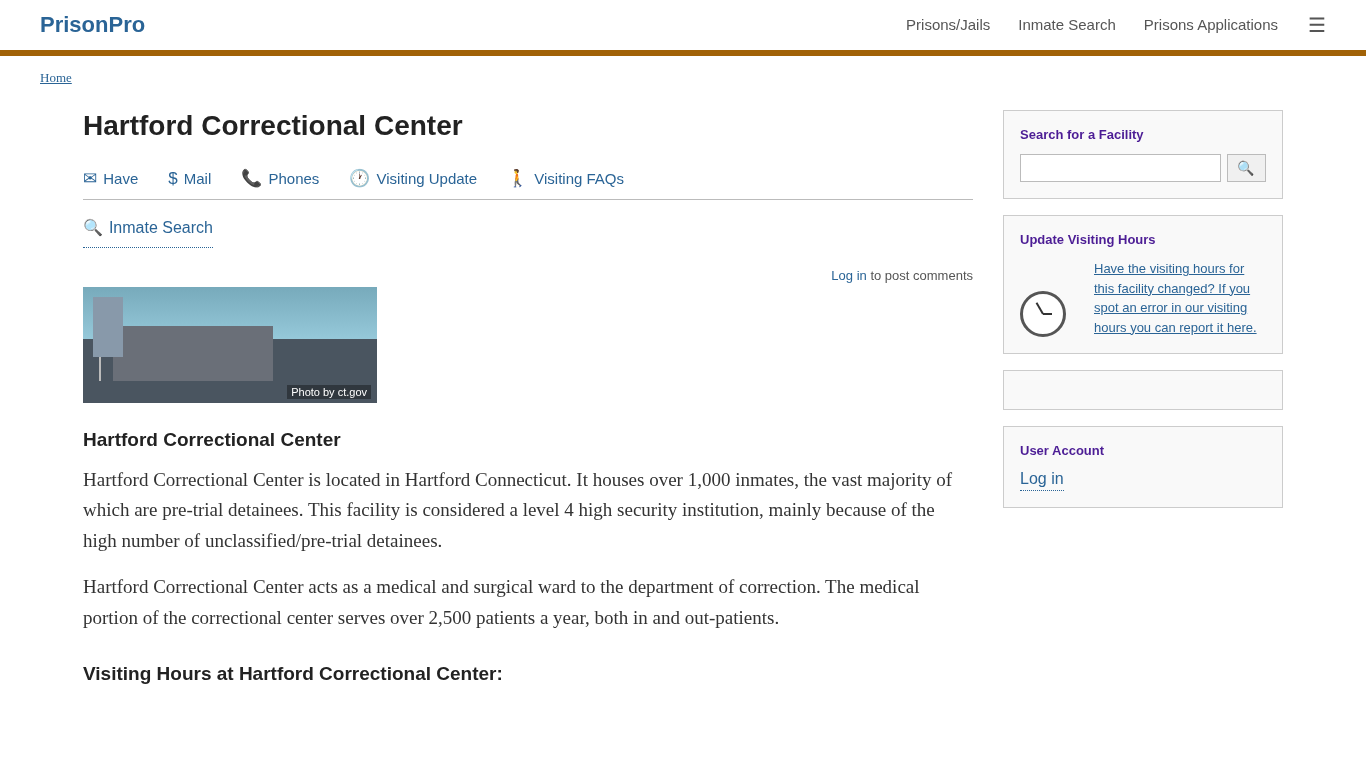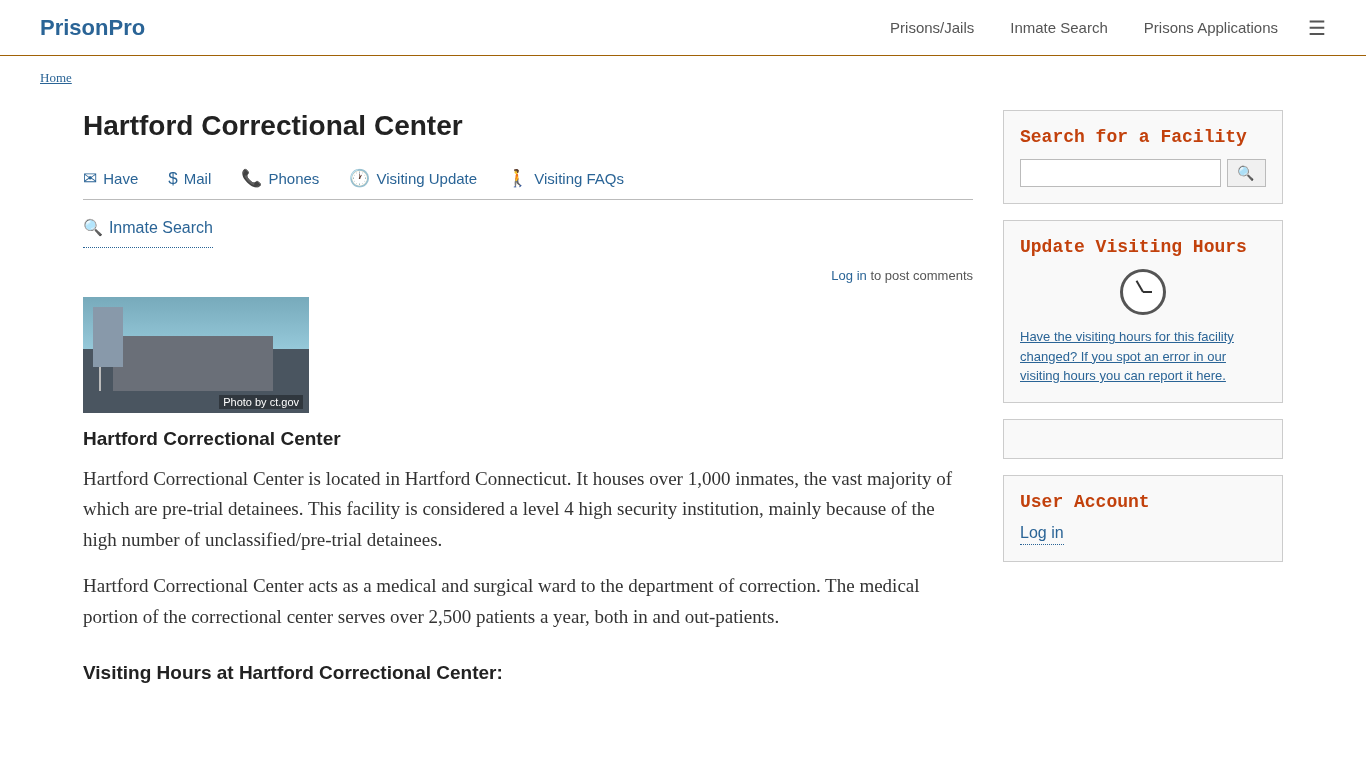--- a/index.html
+++ b/index.html
@@ -1,37 +1,37 @@
 <!DOCTYPE html>
 <html><head>
   <meta charset="utf-8">
   <style>
     * { box-sizing: border-box; margin: 0; padding: 0; }
     body { font-family: Georgia, 'Times New Roman', serif; background: #fff; color: #333; font-size: 15px; }
 
     
     nav {
       background: #fff;
-      border-bottom: 1px solid #a16207;
+      border-bottom: 6px solid #a16207;
       padding: 0 40px;
       display: flex;
       align-items: center;
       height: 56px;
       position: relative;
     }
     .nav-brand {
       font-size: 22px;
       font-weight: bold;
       color: #2a6496;
       font-family: Arial, sans-serif;
       margin-right: auto;
     }
     .nav-links {
       display: flex;
-      gap: 36px;
+      gap: 28px;
       list-style: none;
     }
     .nav-links a {
       text-decoration: none;
       color: #555;
       font-family: Arial, sans-serif;
       font-size: 15px;
     }
     
     .hamburger-icon {
@@ -111,31 +111,31 @@
       padding-bottom: 10px;
       width: fit-content;
     }
 
     
     .comment-bar {
       text-align: right;
       font-family: Arial, sans-serif;
       font-size: 13px;
       color: #555;
-      margin-bottom: 14px;
+      margin-bottom: 4px;
     }
     .comment-bar a { color: #2a6496; text-decoration: none; }
 
     
     .facility-img-wrapper {
       position: relative;
-      width: 226px;
+      width: 294px;
       height: 116px;
       background: linear-gradient(135deg, #4a5a6b 0%, #6a7a8b 40%, #8a9aab 60%, #bbc 100%);
-      margin-bottom: 15px;
+      margin-bottom: 26px;
       overflow: hidden;
     }
     .facility-img-wrapper::before {
       content: '';
       position: absolute;
       bottom: 0; left: 0; right: 0;
       height: 50%;
       background: linear-gradient(180deg, #555 0%, #333 100%);
     }
     .facility-img-wrapper::after {
@@ -211,24 +211,24 @@
       flex-shrink: 0;
       padding-top: 10px;
     }
     .sidebar-box {
       border: 1px solid #ccc;
       background: #f9f9f9;
       margin-bottom: 16px;
       padding: 16px;
     }
     .sidebar-box-title {
-      font-family: Liberation Mono, monospace;
-      font-size: 18px;
+      font-family: Liberation Sans, sans-serif;
+      font-size: 13px;
       font-weight: bold;
-      color: #c2410c;
+      color: #4c1d95;
       margin-bottom: 12px;
     }
     .search-row {
       display: flex;
       gap: 6px;
     }
     .search-input {
       flex: 1;
       border: 1px solid #bbb;
       padding: 5px 8px;
@@ -239,23 +239,22 @@
       background: #f0f0f0;
       border: 1px solid #bbb;
       padding: 5px 10px;
       cursor: pointer;
       font-size: 14px;
       color: #555;
     }
 
     .update-box {
       display: flex;
-      gap: 12px;
-      align-items: center;
-      flex-direction: column;
+      gap: 28px;
+      align-items: flex-end;
     }
     .clock-icon-wrap {
       width: 46px; height: 46px;
       border: 3px solid #555;
       border-radius: 50%;
       display: flex; align-items: center; justify-content: center;
       font-size: 20px;
       flex-shrink: 0;
       position: relative;
       background: #fff;

